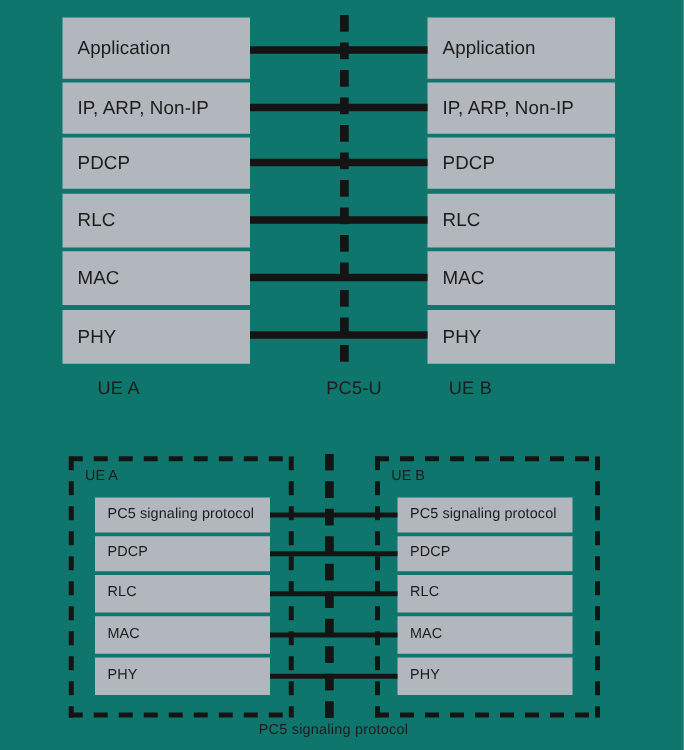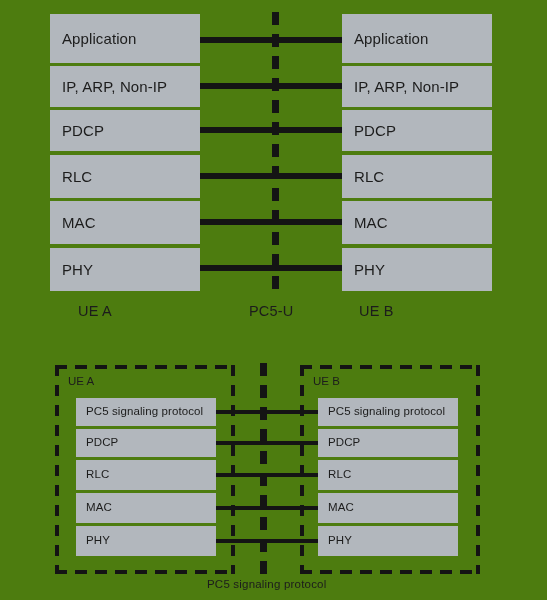--- a/index.html
+++ b/index.html
@@ -12,21 +12,21 @@
     width: 547px;
     height: 600px;
     font-family: "Liberation Sans", sans-serif;
     color: #1a1a1a;
     overflow: hidden;
   }
   #canvas {
     position: relative;
     width: 547px;
     height: 600px;
-    background: #4d7c0f;
+    background: #0f766e;
   }
 
   
   .layer-box {
     position: absolute;
     background: #b2b7bd;
     box-sizing: border-box;
     display: flex;
     align-items: center;
   }
@@ -134,21 +134,21 @@
   <div class="hline" style="left:200px; top:37px; width:142px; height:6px;"></div>
   <div class="hline" style="left:200px; top:83px; width:142px; height:6px;"></div>
   <div class="hline" style="left:200px; top:127px; width:142px; height:6px;"></div>
   <div class="hline" style="left:200px; top:173px; width:142px; height:6px;"></div>
   <div class="hline" style="left:200px; top:219px; width:142px; height:6px;"></div>
   <div class="hline" style="left:200px; top:265px; width:142px; height:6px;"></div>
 
   <div class="vdash-thick" style="left:272px; top:12px; height:284px;"></div>
 
   <div class="caption" style="left:78px; top:303px;">UE A</div>
-  <div class="caption" style="left:249px; top:303px;">PC5-U</div>
+  <div class="caption" style="left:261px; top:303px;">PC5-U</div>
   <div class="caption" style="left:359px; top:303px;">UE B</div>
 
   <div class="dash-edge horiz" style="left:55px; top:365px; width:180px;"></div>
   <div class="dash-edge horiz" style="left:55px; top:570px; width:180px;"></div>
   <div class="dash-edge vert" style="left:55px; top:365px; height:209px;"></div>
   <div class="dash-edge vert" style="left:231px; top:365px; height:209px;"></div>
 
   <div class="dash-edge horiz" style="left:300px; top:365px; width:180px;"></div>
   <div class="dash-edge horiz" style="left:300px; top:570px; width:180px;"></div>
   <div class="dash-edge vert" style="left:300px; top:365px; height:209px;"></div>

